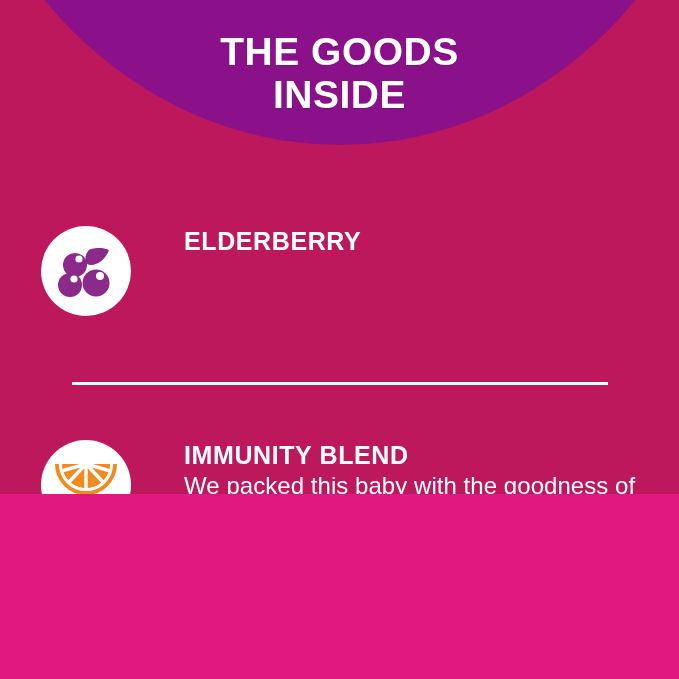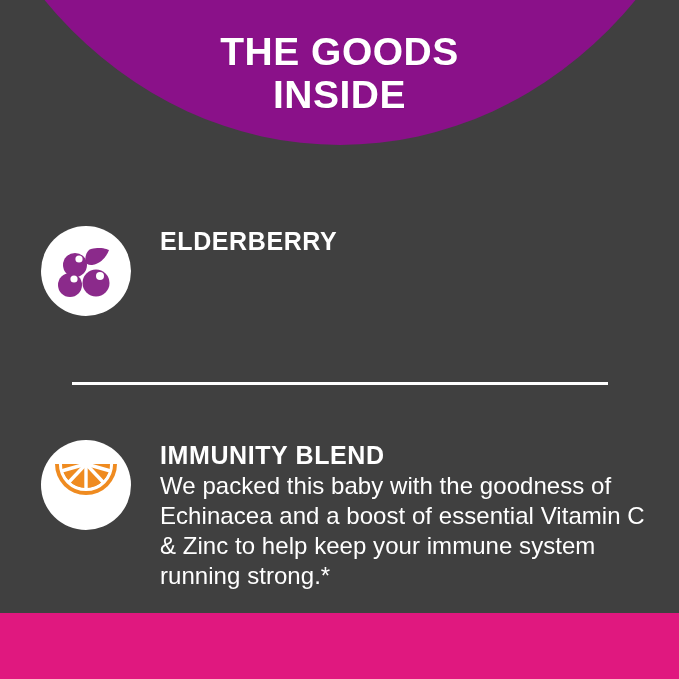--- a/index.html
+++ b/index.html
@@ -9,22 +9,22 @@
   body {
     width: 679px;
     height: 679px;
     background: #E0187F;
     font-family: "Liberation Sans", sans-serif;
     overflow: hidden;
   }
   .canvas {
     position: relative;
     width: 679px;
-    height: 613px;
-    background: #404040;
+    height: 494px;
+    background: #be185d;
     overflow: hidden;
   }
 
   
   .header-arc {
     position: absolute;
     left: -60px;
     top: -300px;
     width: 800px;
     height: 445px;
@@ -73,20 +73,21 @@
     background: #FFFFFF;
     display: flex;
     align-items: center;
     justify-content: center;
   }
   .icon-circle svg { display: block; }
 
   .text-block {
     flex: 1 1 auto;
     padding-right: 30px;
+    margin-left: 24px;
   }
   .section-heading {
     color: #FFFFFF;
     font-family: "Liberation Sans", sans-serif;
     font-weight: bold;
     font-size: 25px;
     line-height: 30px;
     letter-spacing: 0.6px;
     margin: 0 0 1px 0;
   }

